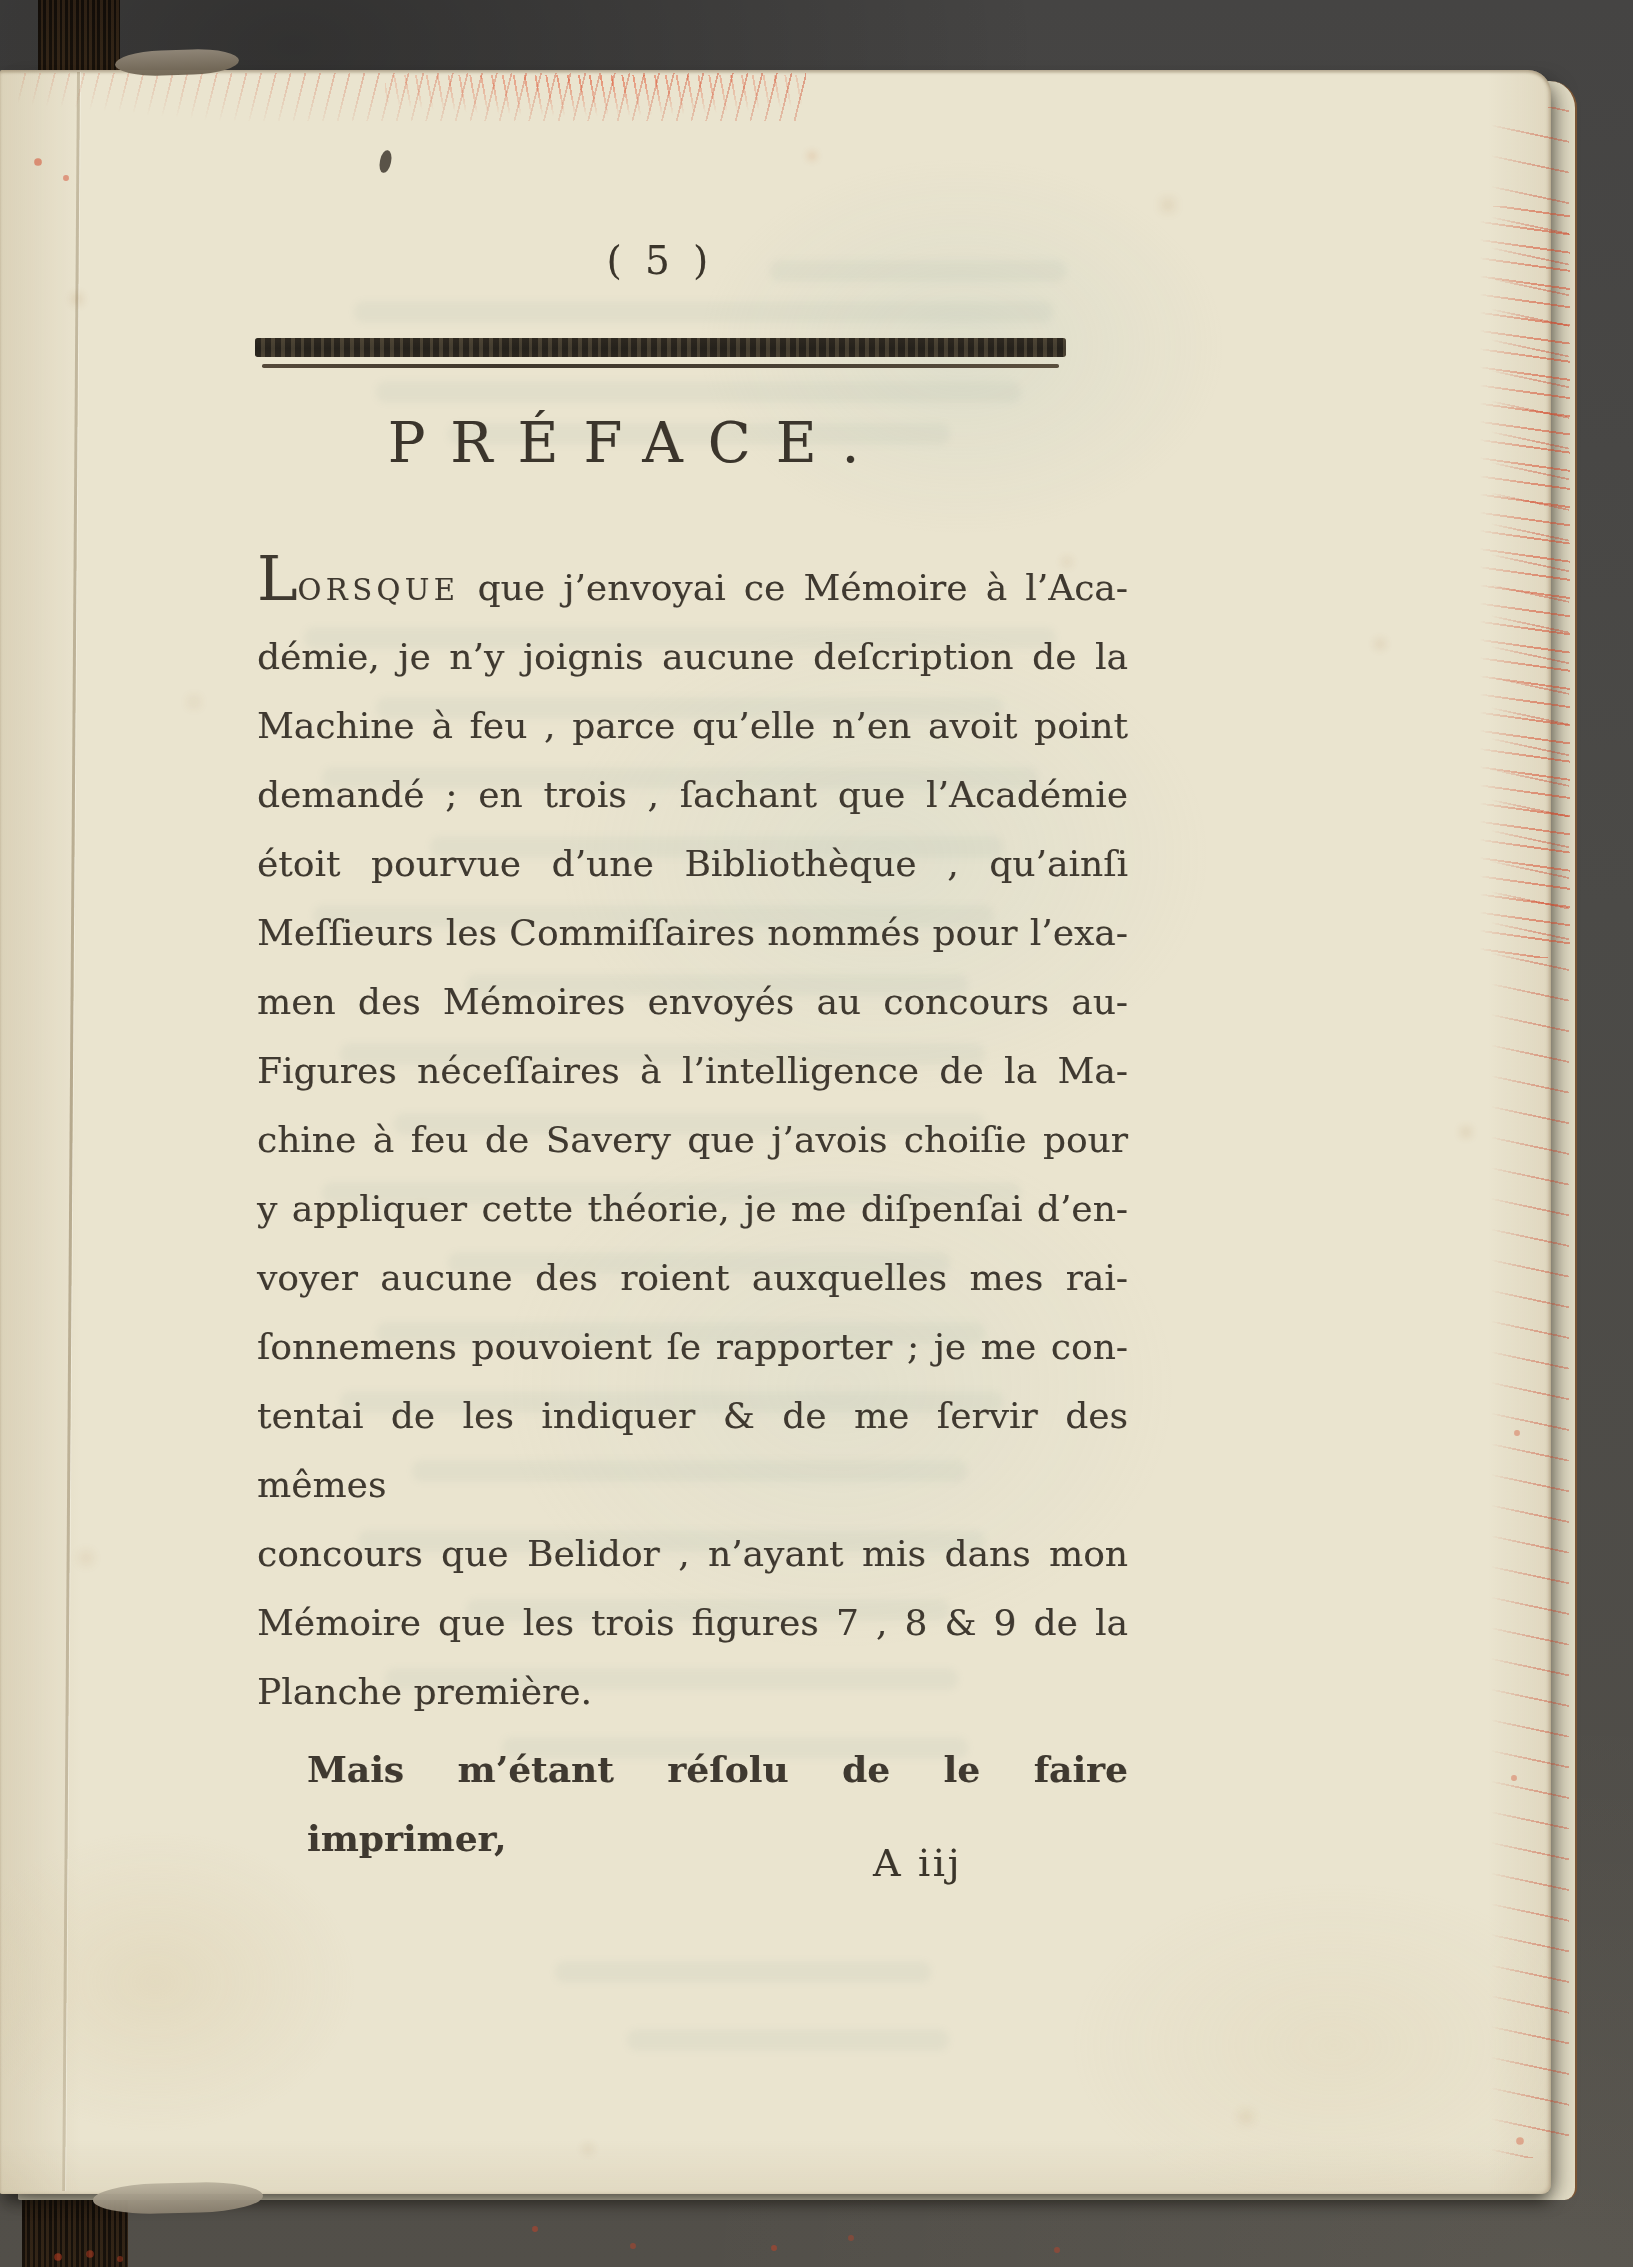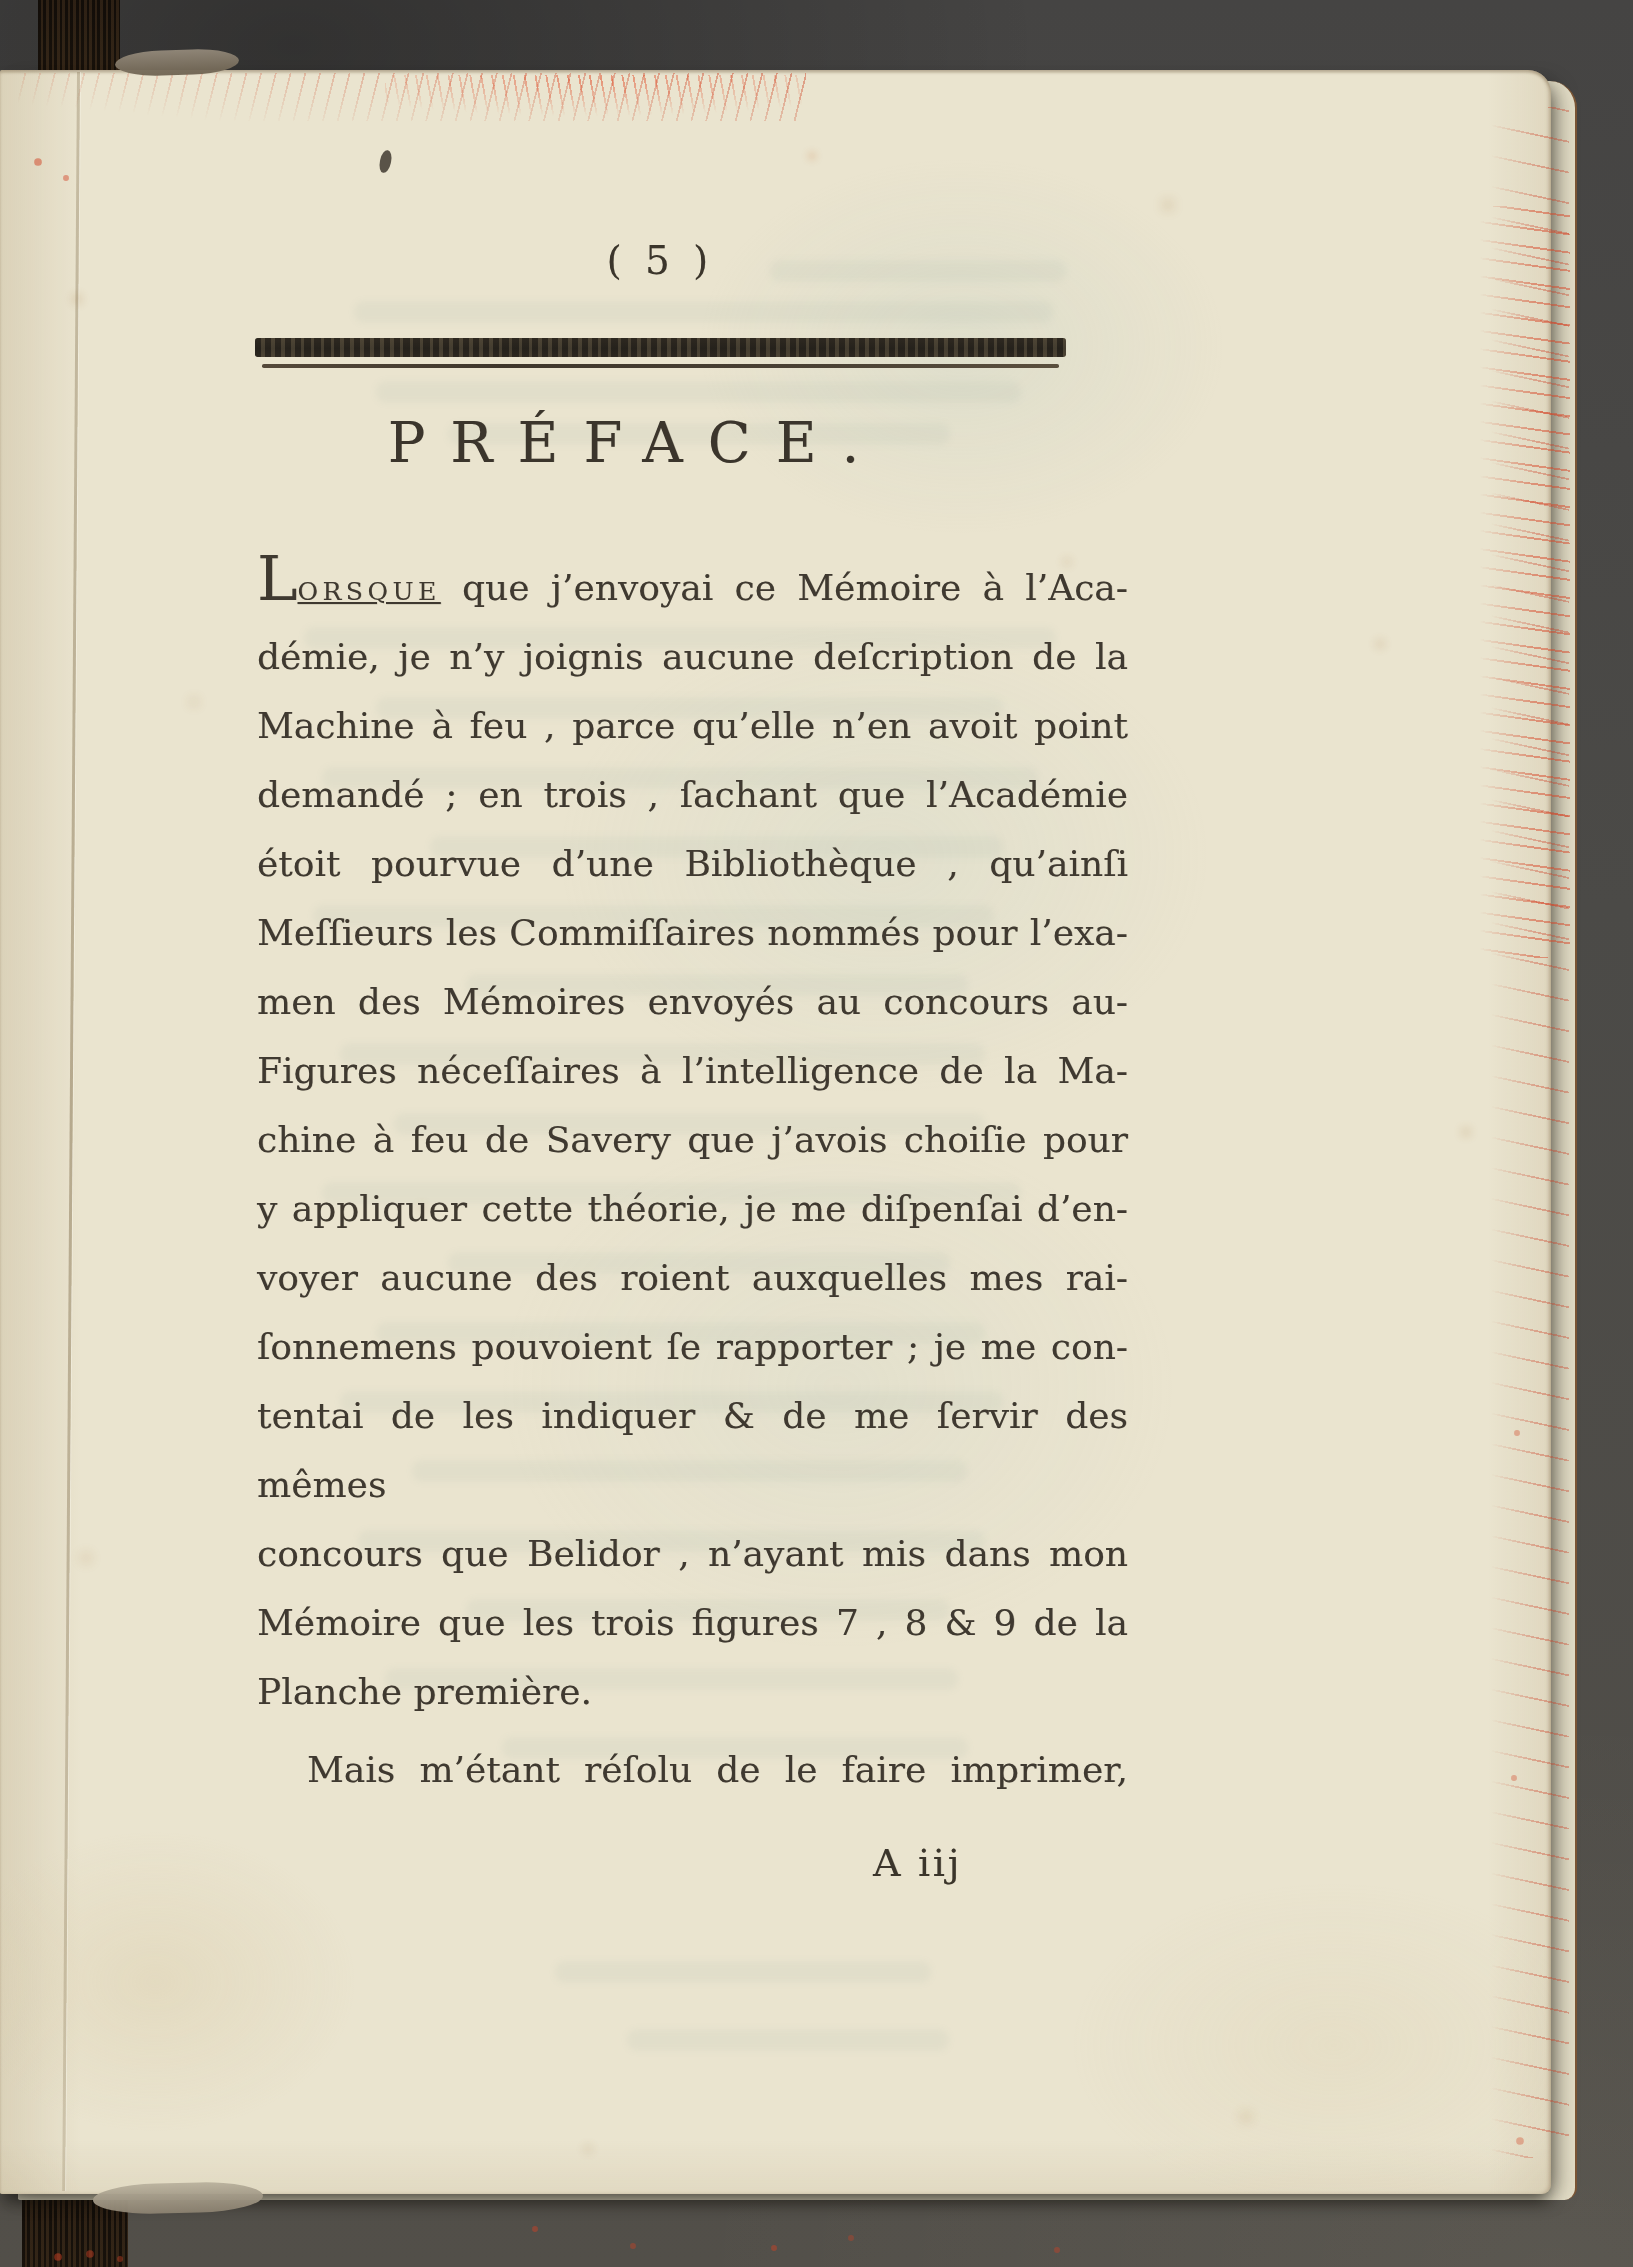--- a/index.html
+++ b/index.html
@@ -84,22 +84,22 @@
       background:repeating-linear-gradient(90deg, rgba(0,0,0,.35) 0 6.3px, rgba(95,85,62,.30) 6.3px 9.9px),
                  linear-gradient(180deg,#463e31,#39332a 55%,#453d30);}
   .rule-thin{position:absolute;left:262px;top:364px;width:797px;height:3.6px;border-radius:1.8px;
       background:linear-gradient(90deg,#55493a,#3e362b 30%,#4a4134 70%,#5a4f3e);}
   .title{position:absolute;left:233px;top:410px;width:806px;text-align:center;
       font-size:56px;letter-spacing:25px;color:#3b352c;}
   .body{position:absolute;left:257px;top:553px;width:871px;font-size:36px;color:#3f3930;}
   .line{line-height:69px;text-align:justify;text-align-last:justify;white-space:normal;}
   .line.no-just{text-align:left;text-align-last:left;}
   .lead-initial{font-size:61px;line-height:36px;}
-  .lead-sc{font-size:25px;letter-spacing:4.5px;line-height:36px;text-decoration:underline;}
-  .para2{line-height:69px;margin-top:9px;padding-left:50px;text-align:justify;text-align-last:justify;}
+  .lead-sc{font-size:29px;letter-spacing:4.5px;line-height:36px;}
+  .para2{line-height:69px;margin-top:9px;padding-left:50px;text-align:justify;text-align-last:justify;font-weight:bold;}
   .signature{position:absolute;left:873px;top:1841px;font-size:38px;letter-spacing:2.7px;}
 </style>
 </head>
 <body>
 
 <div class="canvas">
 
   <div class="spine top"></div>
   <div class="spine bottom"></div>
 

